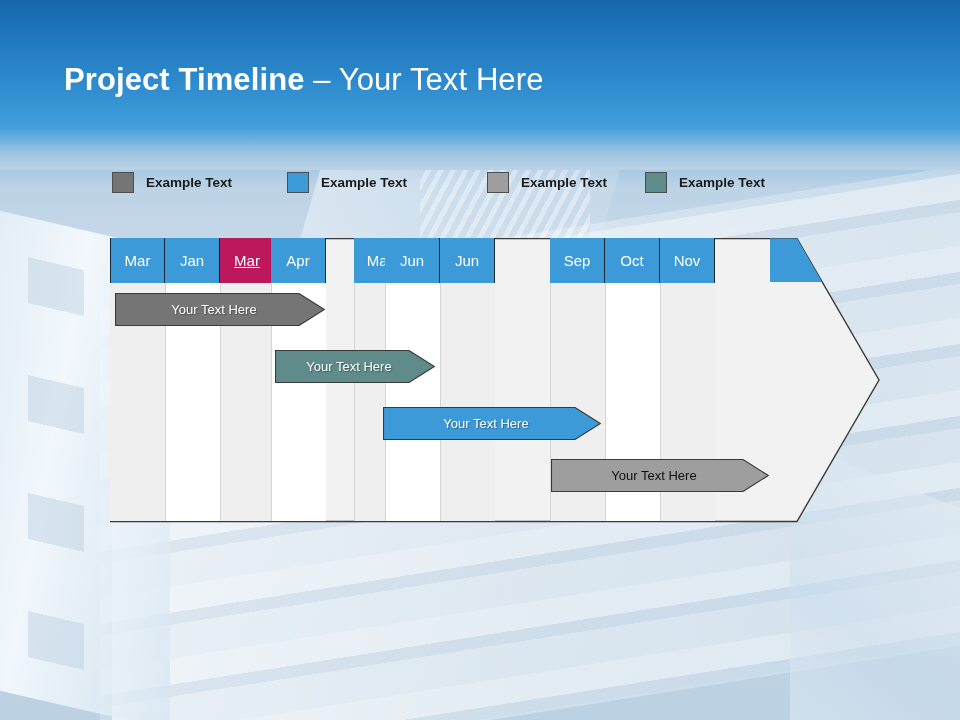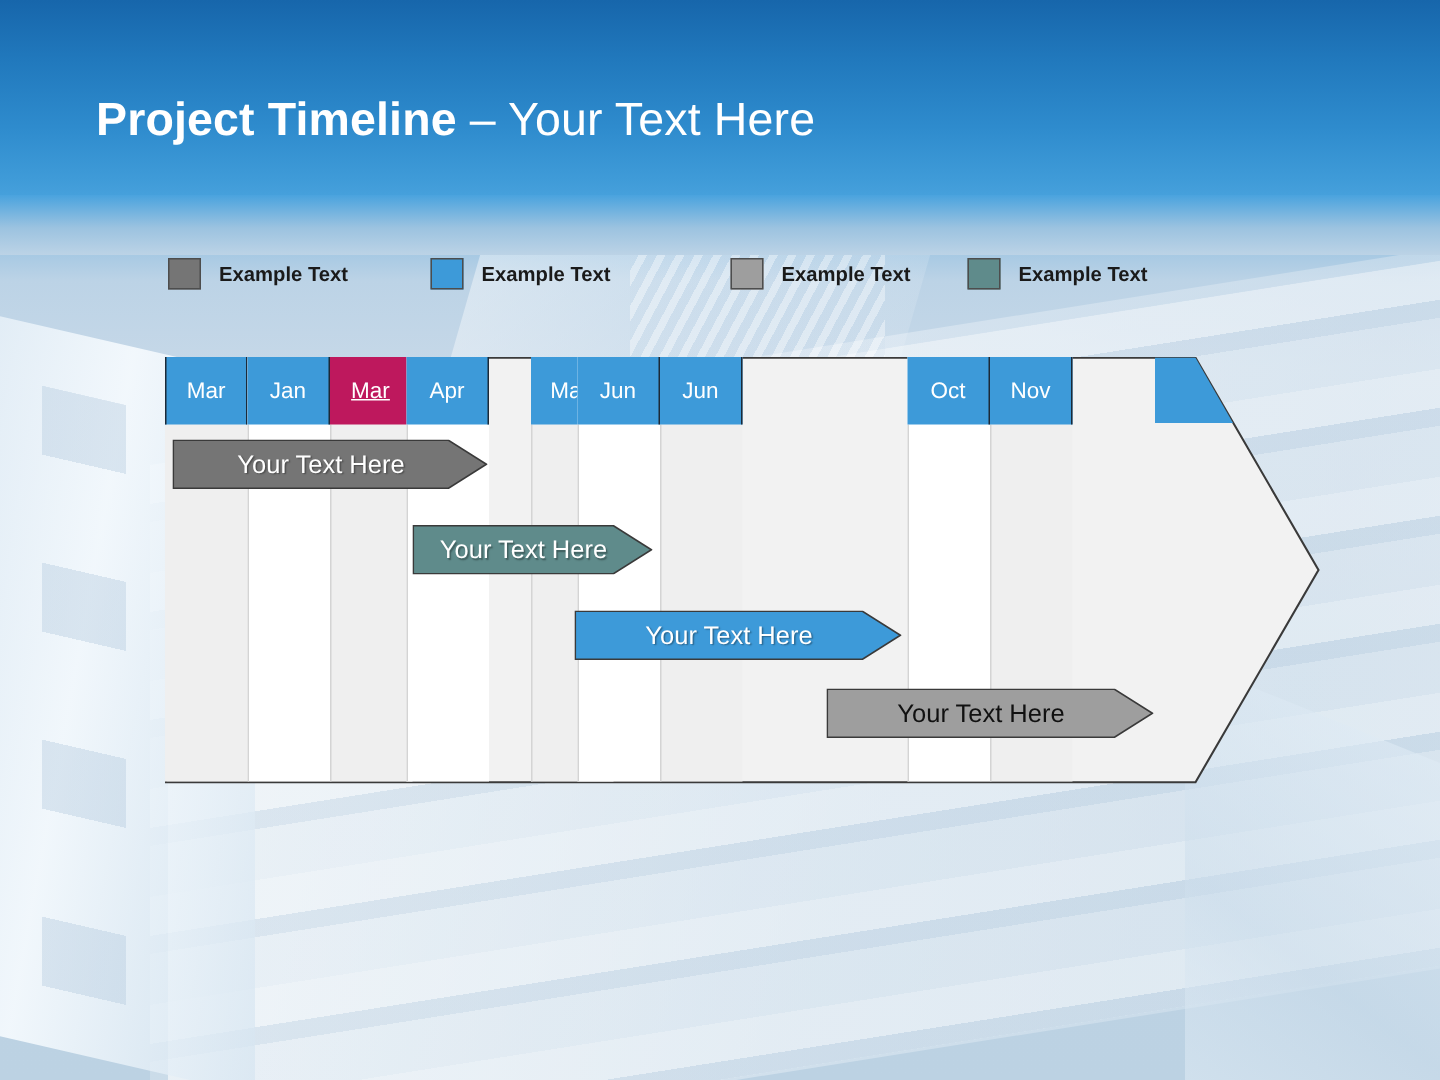--- a/index.html
+++ b/index.html
@@ -235,21 +235,21 @@
   }
   .grid-col:first-child .col-head { border-left: 1px solid #1c2a38; }
 
   
   .bar {
     position: absolute;
     height: 33px;
     display: flex;
     align-items: center;
     justify-content: center;
-    font-size: 17px;
+    font-size: 13px;
     white-space: nowrap;
     box-sizing: border-box;
   }
   .bar-label {
     position: relative;
     z-index: 2;
     padding-right: 12px;
   }
   .bar .bar-bg {
     position: absolute;
@@ -333,20 +333,24 @@
           <div class="col-head" style="background: rgb(61, 154, 217);">May</div>
         </div>
         <div class="grid-col plain" style="left: 275px;">
           <div class="sep"></div>
           <div class="col-head" style="background: rgb(61, 154, 217);">Jun</div>
         </div>
         <div class="grid-col shade" style="left: 330px;">
           <div class="sep"></div>
           <div class="col-head" style="background: rgb(61, 154, 217);">Jun</div>
         </div>
+        <div class="grid-col shade" style="left: 440px;">
+          <div class="sep"></div>
+          <div class="col-head" style="background: rgb(61, 154, 217);">Sep</div>
+        </div>
         <div class="grid-col plain" style="left: 495px;">
           <div class="sep"></div>
           <div class="col-head" style="background: rgb(61, 154, 217);">Oct</div>
         </div>
         <div class="grid-col shade" style="left: 550px;">
           <div class="sep"></div>
           <div class="col-head" style="background: rgb(61, 154, 217);">Nov</div>
         </div>
       </div>
 

